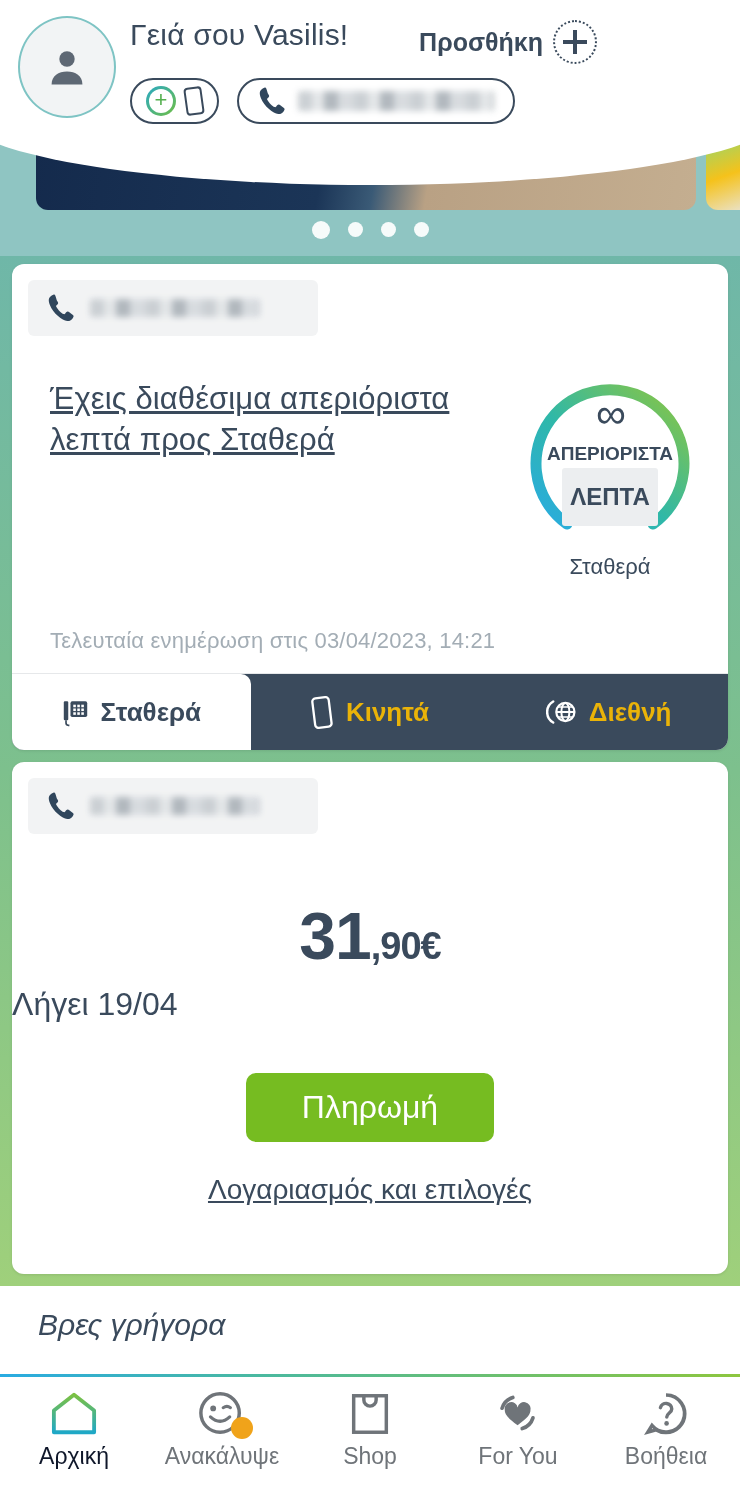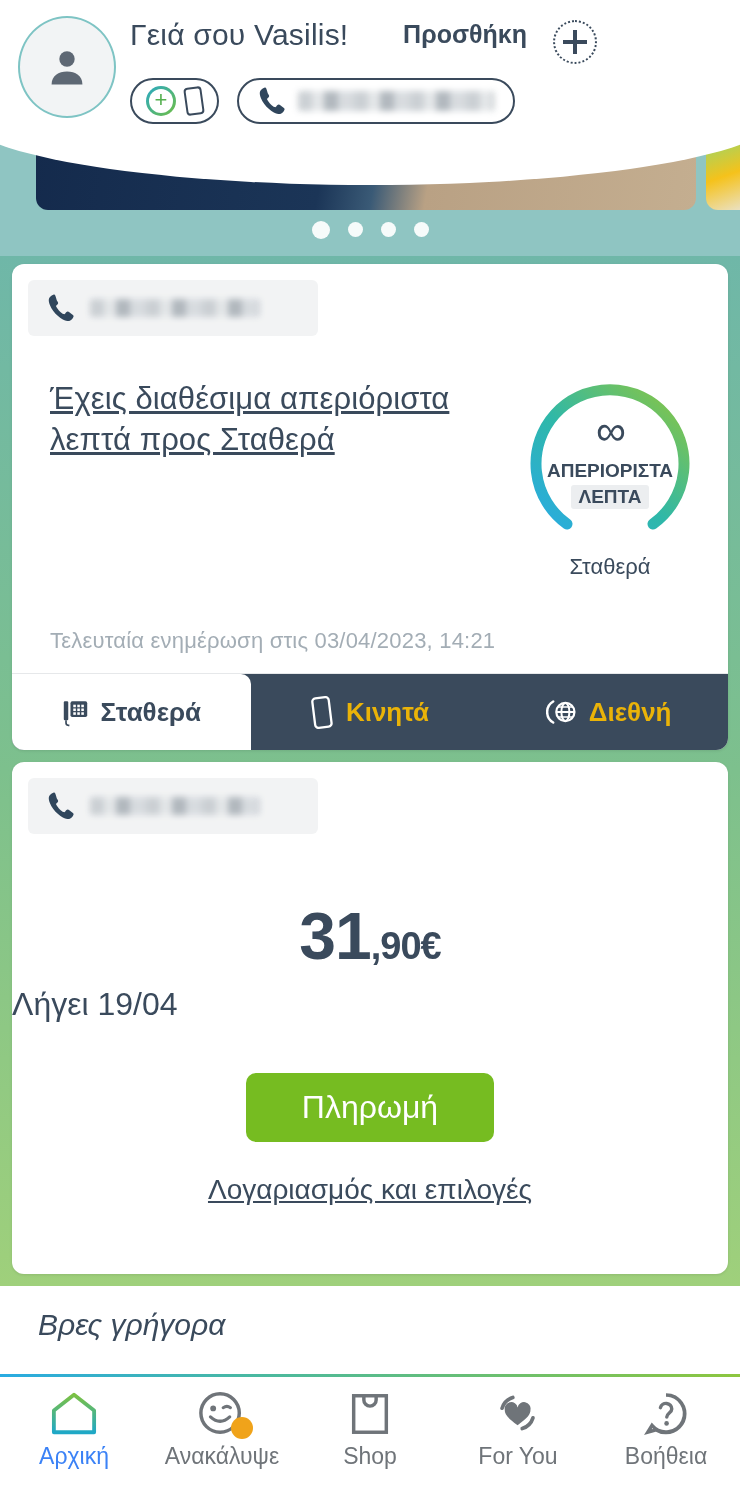--- a/index.html
+++ b/index.html
@@ -40,21 +40,21 @@
   .avatar svg { width: 44px; height: 44px; display: block; }
 
   .greeting {
     position: absolute; left: 130px; top: 18px;
     font-size: 30px; color: #3a4a5c; font-weight: 400;
     letter-spacing: .2px;
     white-space: nowrap;
   }
   .add-btn {
     position: absolute; right: 14px; top: 20px;
-    display: flex; gap: 26px;
+    display: flex; align-items: center; gap: 10px;
   }
   .add-btn .lbl { font-size: 25px; font-weight: bold; color: #3a4a5c; }
   .add-circle {
     width: 44px; height: 44px; border-radius: 50%;
     border: 2.5px dotted #3a4a5c;
     display: flex; align-items: center; justify-content: center;
     position: relative;
   }
   .add-circle::before, .add-circle::after {
     content: ""; position: absolute; background: #3a4a5c;
@@ -152,22 +152,22 @@
     position: absolute; top: 0; left: 0; width: 178px; height: 178px;
     display: flex; flex-direction: column; align-items: center; justify-content: center;
     padding: 0 16px;
   }
   .inf-sym { font-size: 42px; color: #3a4a5c; line-height: .85; letter-spacing: -2px; font-weight: 300; }
   .inf-label {
     font-size: 19px; font-weight: bold; color: #3a4a5c;
     line-height: 1.05; margin-top: 12px; word-break: break-all; text-align: center;
   }
   .inf-unit {
-    font-size: 19px; font-weight: bold; color: #3a4a5c;
-    background: #eceef0; padding: 1px 8px; border-radius: 3px; margin-top: 4px;
+    font-size: 24px; font-weight: bold; color: #3a4a5c;
+    background: #eceef0; padding: 15px 8px; border-radius: 3px; margin-top: 4px;
   }
   .gauge-sub { font-size: 22px; color: #3a4a5c; margin-top: 4px; }
 
   .last-upd {
     position: absolute; left: 38px; bottom: 96px;
     font-size: 22px; color: #a3adb5; letter-spacing: .2px;
   }
   .card1-divider {
     position: absolute; left: 0; right: 0; bottom: 76px; height: 1px; background: #e6e8ea;
   }
@@ -221,21 +221,21 @@
   .bottom-nav {
     position: absolute; left: 0; top: 1377px; width: 740px; height: 118px;
     background: #ffffff; display: flex; z-index: 14;
   }
   .nav-item {
     flex: 1; display: flex; flex-direction: column; align-items: center;
     justify-content: flex-start; padding-top: 10px; position: relative;
   }
   .nav-ico { height: 54px; display: flex; align-items: center; justify-content: center; position: relative; }
   .nav-lbl { font-size: 23px; color: #6f7479; margin-top: 2px; }
-  .nav-item.active .nav-lbl { color: #3b82f6; }
+  .nav-item.active .nav-lbl { color: #0f172a; }
   .badge-dot {
     position: absolute; right: -6px; bottom: 2px;
     width: 22px; height: 22px; border-radius: 50%; background: #f0a31a;
   }
 </style>
 </head>
 <body>
 
 <div class="phone">
 

